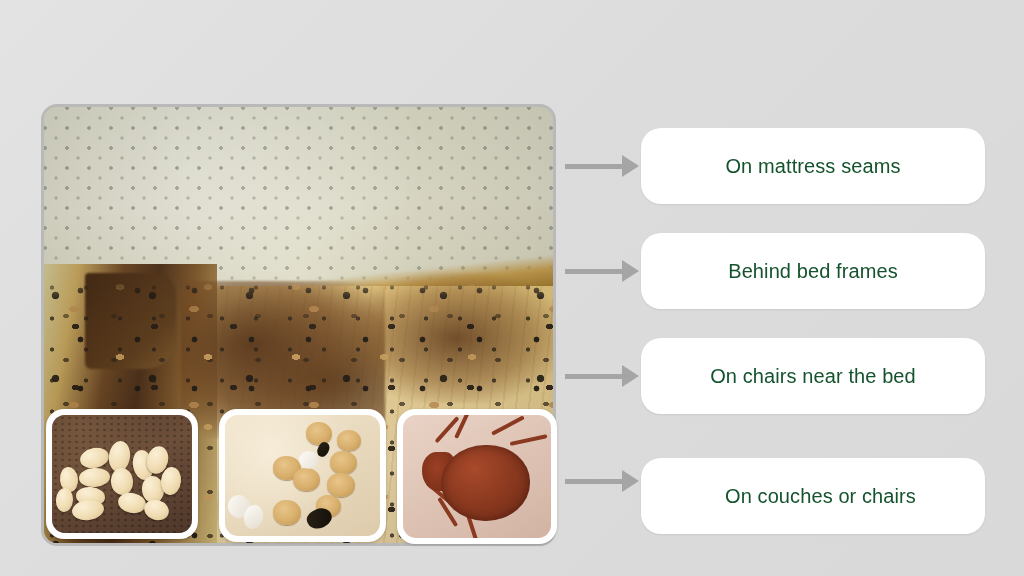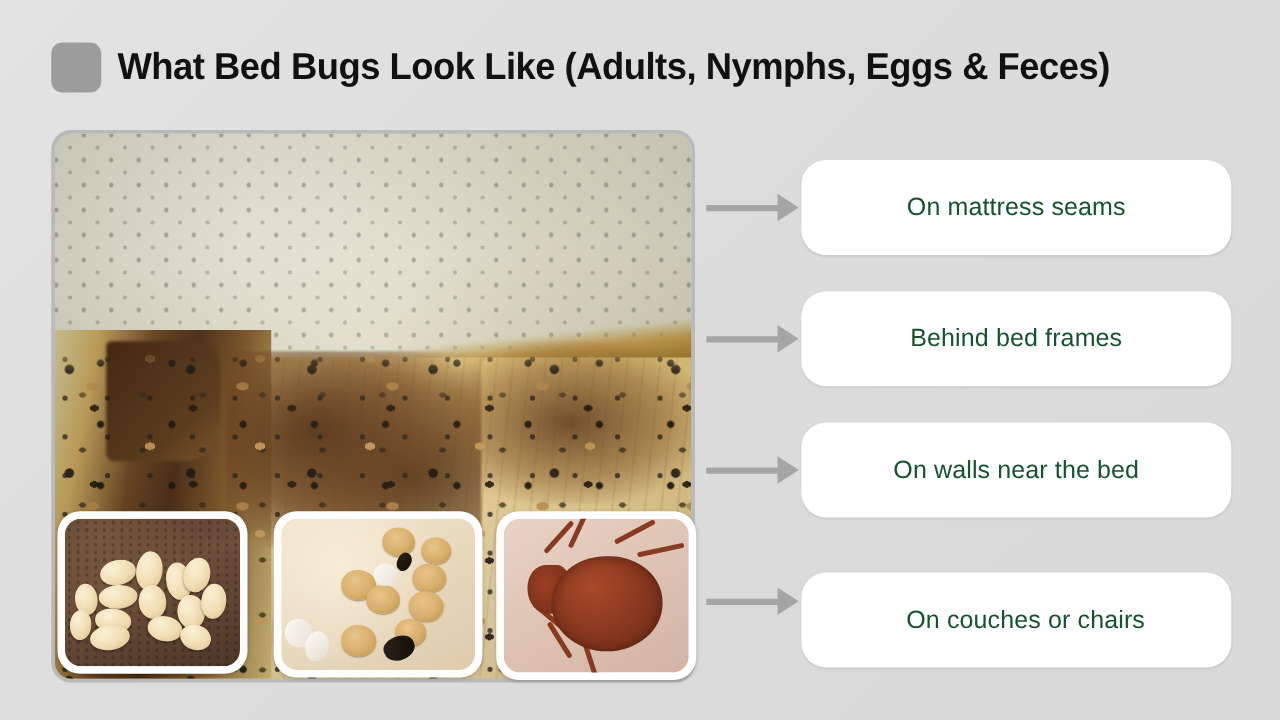--- a/index.html
+++ b/index.html
@@ -256,24 +256,20 @@
     color: #14532d;
     letter-spacing: 0.1px;
     white-space: nowrap;
   }
 </style>
 </head>
 <body>
 
 <div id="slide">
 
-  <div id="header">
-    <div id="title-bullet"></div>
-    <div id="title-text">What Bed Bugs Look Like (Adults, Nymphs, Eggs &amp; Feces)</div>
-  </div>
 
   <div id="photo-frame">
     <div class="photo-canvas">
       <div class="mattress"></div>
       <div class="mattress-edge"></div>
       <div class="wood"></div>
       <div class="wood-grain"></div>
       <div class="post"></div>
       <div class="post-dark"></div>
       <div class="cluster"></div>
@@ -356,19 +352,19 @@
     <div class="arrow-head"></div>
   </div>
 
   <div class="card" style="top:128px;">
     <span class="card-label">On mattress seams</span>
   </div>
   <div class="card" style="top:233px;">
     <span class="card-label">Behind bed frames</span>
   </div>
   <div class="card" style="top:338px;">
-    <span class="card-label">On walls near the bed</span>
+    <span class="card-label">On chairs near the bed</span>
   </div>
   <div class="card" style="top:458px;padding-left:15px;">
     <span class="card-label">On couches or chairs</span>
   </div>
 
 </div>
 
 </body></html>

